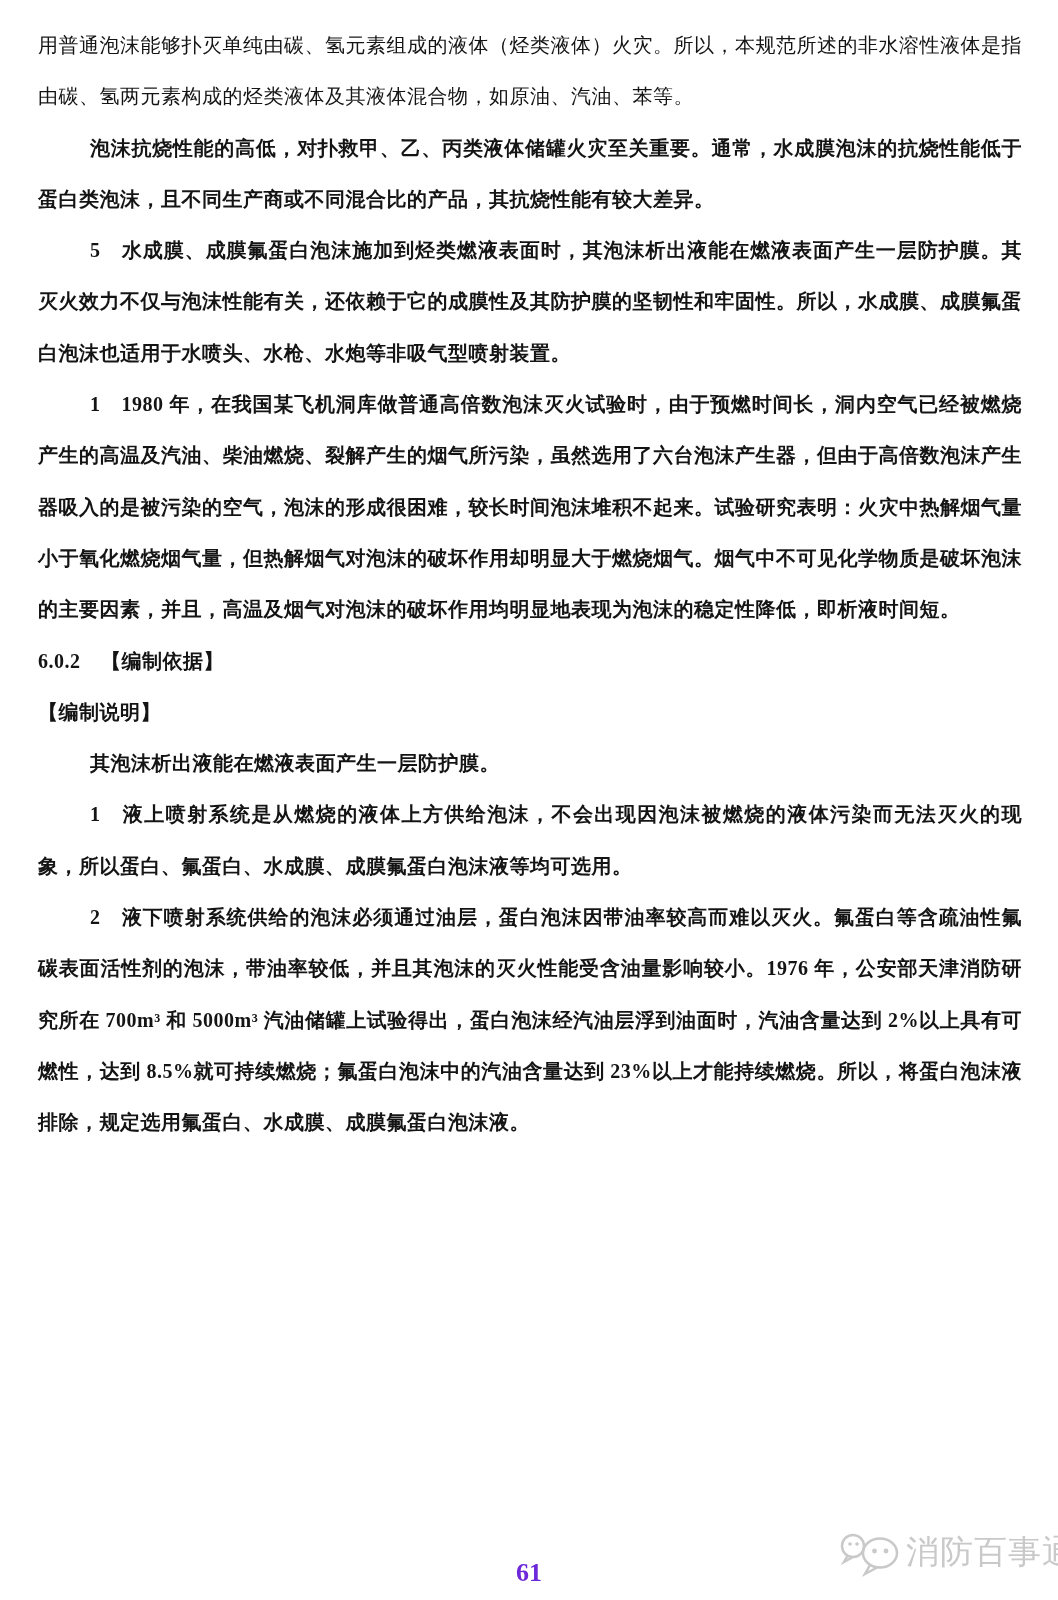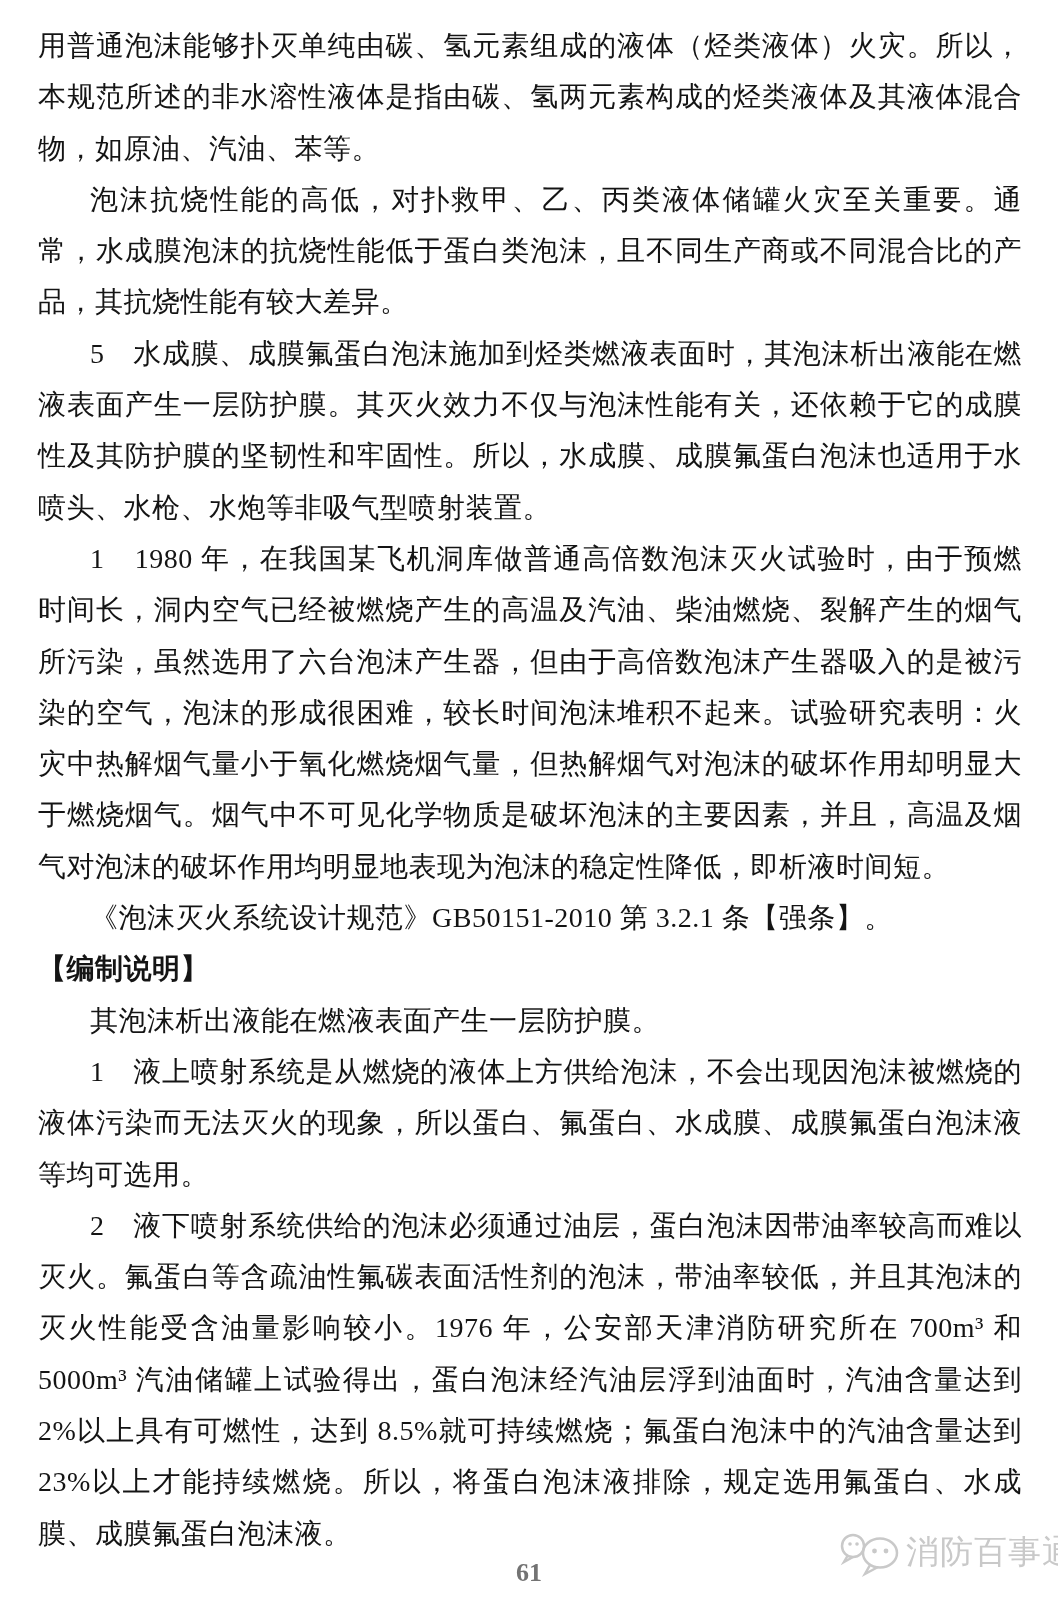--- a/index.html
+++ b/index.html
@@ -15,38 +15,38 @@
   }
   .text-block {
     position: absolute;
     left: 38px;
     top: 20px;
     width: 984px;
     z-index: 2;
   }
   .para {
     margin: 0;
-    font-size: 28px;
+    font-size: 20px;
     line-height: 51.3px;
     text-align: justify;
     text-justify: inter-ideograph;
     letter-spacing: 0.5px;
   }
-  .indent { text-indent: 52px; }
+  .indent { text-indent: 52px; font-weight: bold; }
   .heading { font-weight: bold; }
   .page-number {
     position: absolute;
     top: 1558px;
     left: 0;
     width: 100%;
     text-align: center;
     font-size: 26px;
     font-weight: bold;
     z-index: 2;
-    color: #737373;
+    color: #6d28d9;
   }
   .watermark {
     position: absolute;
     left: 840px;
     top: 1526px;
     display: flex;
     align-items: center;
     gap: 2px;
     z-index: 1;
   }
@@ -61,21 +61,21 @@
 </head>
 <body>
 
 <div class="page">
 
   <main class="text-block">
     <p class="para">用普通泡沫能够扑灭单纯由碳、氢元素组成的液体（烃类液体）火灾。所以，本规范所述的非水溶性液体是指由碳、氢两元素构成的烃类液体及其液体混合物，如原油、汽油、苯等。</p>
     <p class="para indent">泡沫抗烧性能的高低，对扑救甲、乙、丙类液体储罐火灾至关重要。通常，水成膜泡沫的抗烧性能低于蛋白类泡沫，且不同生产商或不同混合比的产品，其抗烧性能有较大差异。</p>
     <p class="para indent">5　水成膜、成膜氟蛋白泡沫施加到烃类燃液表面时，其泡沫析出液能在燃液表面产生一层防护膜。其灭火效力不仅与泡沫性能有关，还依赖于它的成膜性及其防护膜的坚韧性和牢固性。所以，水成膜、成膜氟蛋白泡沫也适用于水喷头、水枪、水炮等非吸气型喷射装置。</p>
     <p class="para indent">1　1980 年，在我国某飞机洞库做普通高倍数泡沫灭火试验时，由于预燃时间长，洞内空气已经被燃烧产生的高温及汽油、柴油燃烧、裂解产生的烟气所污染，虽然选用了六台泡沫产生器，但由于高倍数泡沫产生器吸入的是被污染的空气，泡沫的形成很困难，较长时间泡沫堆积不起来。试验研究表明：火灾中热解烟气量小于氧化燃烧烟气量，但热解烟气对泡沫的破坏作用却明显大于燃烧烟气。烟气中不可见化学物质是破坏泡沫的主要因素，并且，高温及烟气对泡沫的破坏作用均明显地表现为泡沫的稳定性降低，即析液时间短。</p>
-    <p class="para indent">《泡沫灭火系统设计规范》GB50151-2010 第 3.2.1 条【强条】。</p>
+    <p class="para heading">6.0.2　【编制依据】</p>
     <p class="para heading">【编制说明】</p>
     <p class="para indent">其泡沫析出液能在燃液表面产生一层防护膜。</p>
     <p class="para indent">1　液上喷射系统是从燃烧的液体上方供给泡沫，不会出现因泡沫被燃烧的液体污染而无法灭火的现象，所以蛋白、氟蛋白、水成膜、成膜氟蛋白泡沫液等均可选用。</p>
     <p class="para indent">2　液下喷射系统供给的泡沫必须通过油层，蛋白泡沫因带油率较高而难以灭火。氟蛋白等含疏油性氟碳表面活性剂的泡沫，带油率较低，并且其泡沫的灭火性能受含油量影响较小。1976 年，公安部天津消防研究所在 700m³ 和 5000m³ 汽油储罐上试验得出，蛋白泡沫经汽油层浮到油面时，汽油含量达到 2%以上具有可燃性，达到 8.5%就可持续燃烧；氟蛋白泡沫中的汽油含量达到 23%以上才能持续燃烧。所以，将蛋白泡沫液排除，规定选用氟蛋白、水成膜、成膜氟蛋白泡沫液。</p>
 
   </main>
 
   <div class="watermark">
     <svg width="64" height="52" viewBox="0 0 64 52" aria-hidden="true">
       <g fill="none" stroke="#c9c9c9" stroke-width="2.5">

